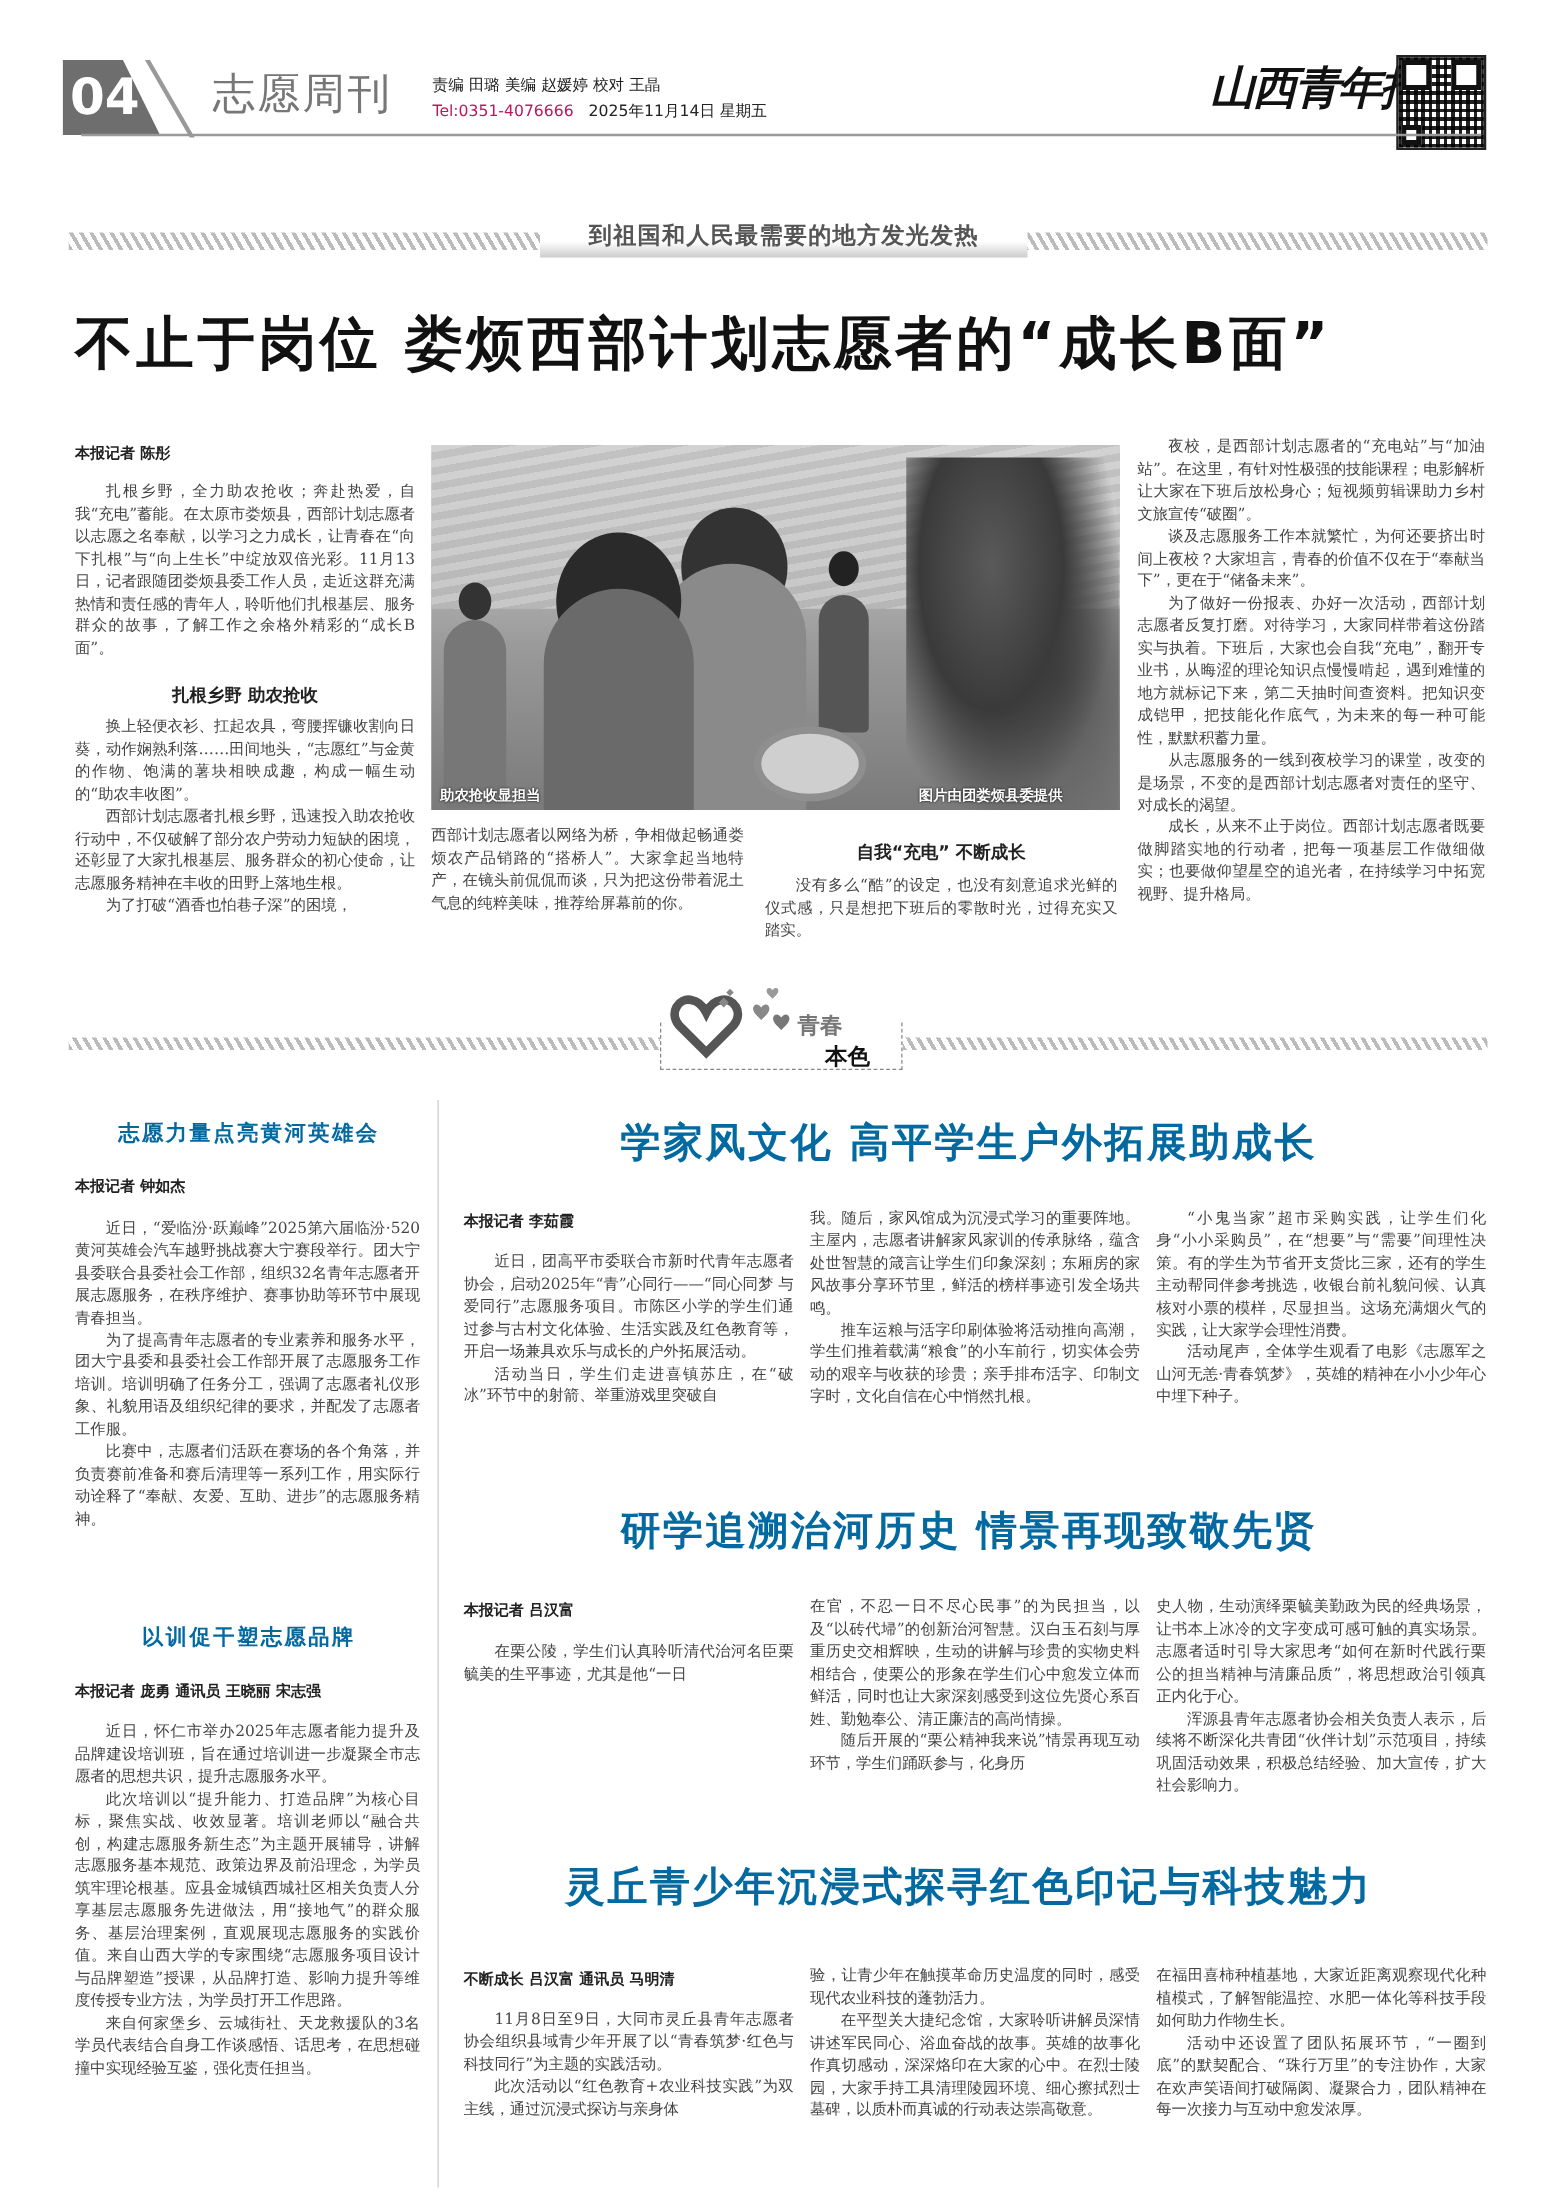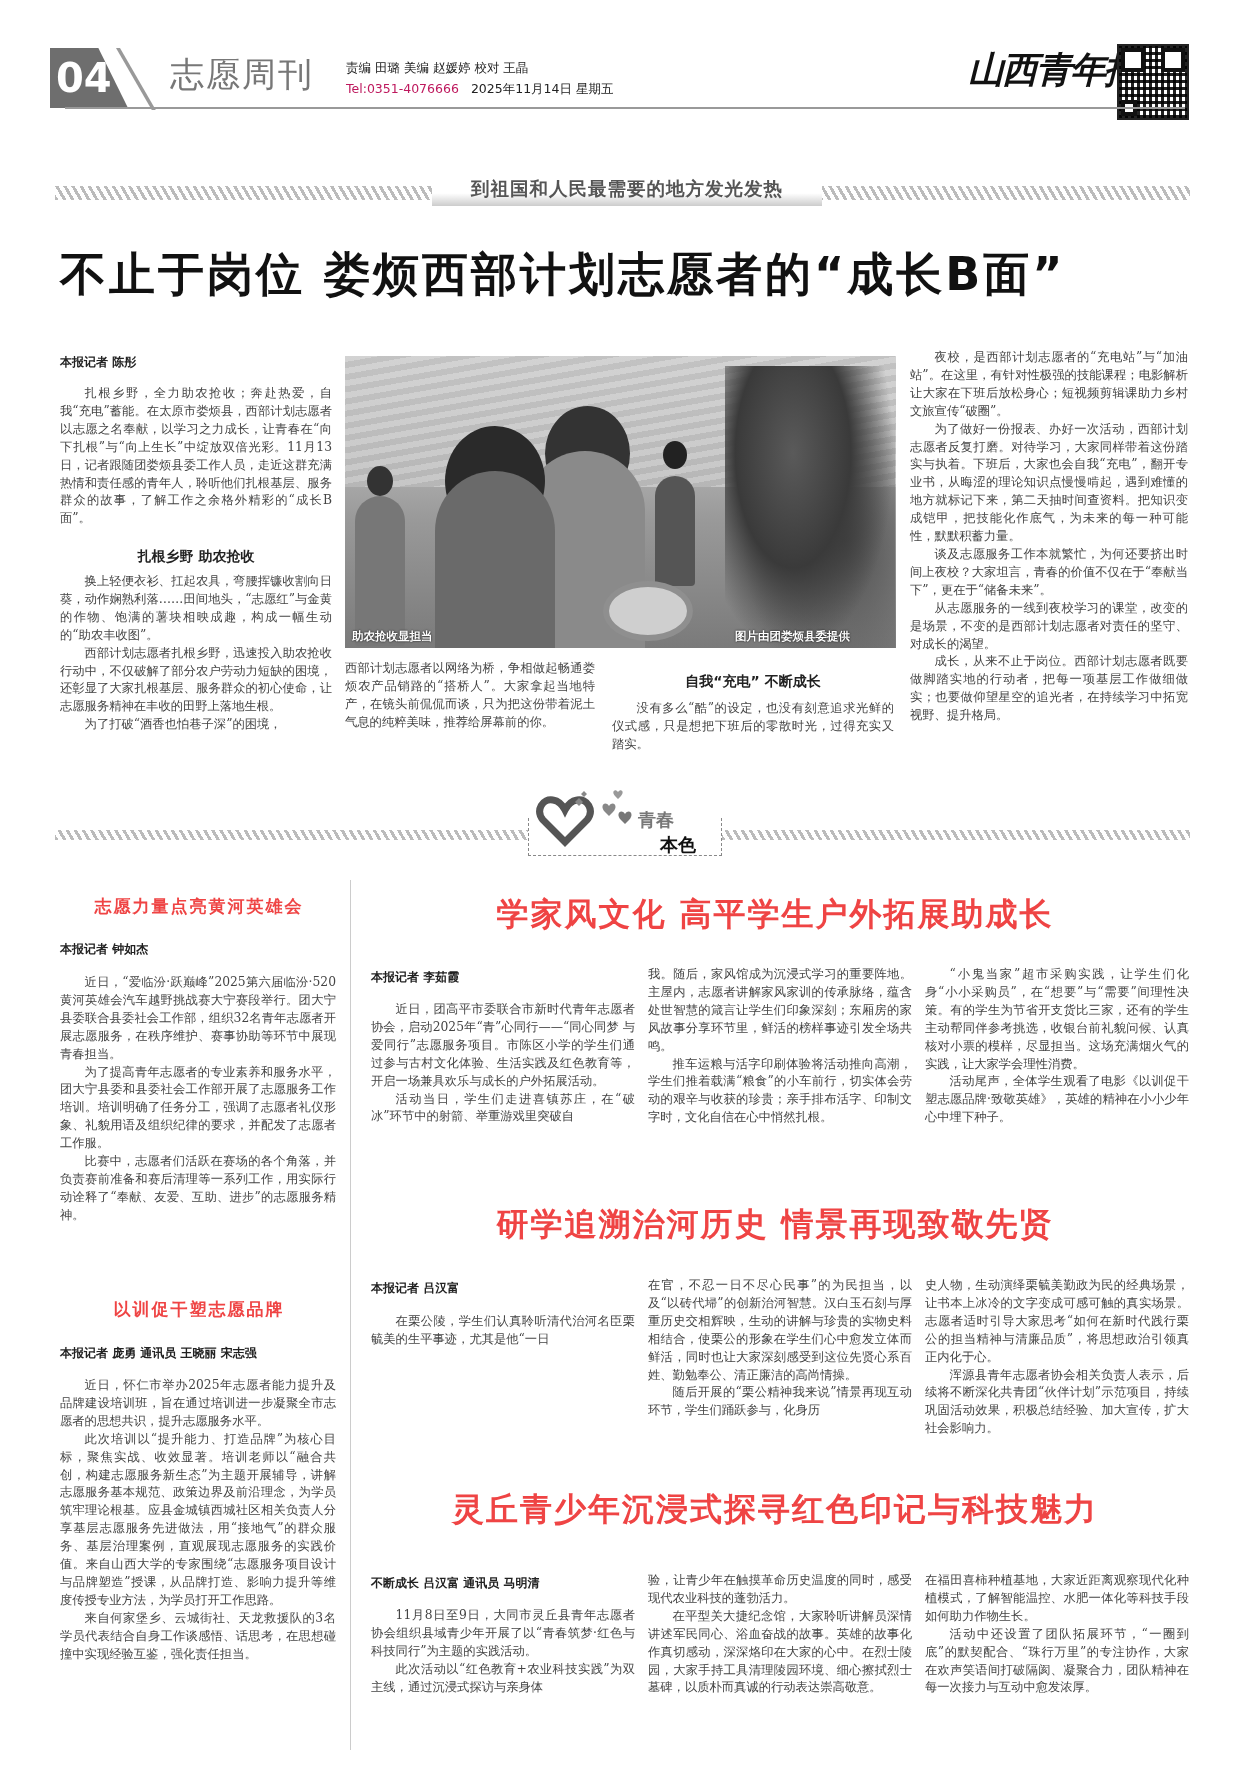--- a/index.html
+++ b/index.html
@@ -53,21 +53,21 @@
   .photo .flower { position: absolute; left: 258px; top: 225px; width: 90px; height: 60px; border-radius: 50%; background: #cfcfcf; border: 6px solid #8f8f8f; }
   .cap-l { left: 352px; top: 629px; font-family: "DejaVu Sans", sans-serif; font-weight: bold; font-size: 11.5px; color: #fff; text-shadow: 0 0 2px #000; }
   .cap-r { left: 735px; top: 629px; font-family: Liberation Serif, serif; font-weight: bold; font-size: 11.5px; color: #fff; text-shadow: 0 0 2px #000; }
   
   .divider-stripes { top: 830px; height: 10px; background: repeating-linear-gradient(60deg, #bbb 0 3px, #fff 3px 7px); }
   .divider-box { left: 528px; top: 818px; width: 194px; height: 38px; border: 1px dashed #888; border-top: none; background: #fff; }
   .heart { left: 535px; top: 790px; width: 60px; height: 60px; }
   .qc1 { left: 638px; top: 808px; font-family: "DejaVu Sans", sans-serif; font-weight: bold; font-size: 18px; color: #777; }
   .qc2 { left: 660px; top: 833px; font-family: "DejaVu Sans", sans-serif; font-weight: bold; font-size: 18px; color: #111; }
   .vline { width: 1px; background: #ccc; }
-  .sec-head { font-family: "DejaVu Sans", sans-serif; font-weight: bold; color: #ef4444; white-space: nowrap; letter-spacing: 2px; }
+  .sec-head { font-family: "DejaVu Sans", sans-serif; font-weight: bold; color: #0369a1; white-space: nowrap; letter-spacing: 2px; }
 </style>
 </head>
 <body>
 
 <div class="abs page-num">04</div>
 <div class="abs page-slash"></div>
 <div class="abs section-name">志愿周刊</div>
 <div class="abs editors">责编 田璐 美编 赵媛婷 校对 王晶</div>
 <div class="abs telline">
   <span class="tel">Tel:0351-4076666</span><span class="date">2025年11月14日 星期五</span>
@@ -114,22 +114,22 @@
 <div class="abs col" style="left:345px;top:660px;width:250px;">
   <p style="text-indent:0">西部计划志愿者以网络为桥，争相做起畅通娄烦农产品销路的“搭桥人”。大家拿起当地特产，在镜头前侃侃而谈，只为把这份带着泥土气息的纯粹美味，推荐给屏幕前的你。</p>
 </div>
 <div class="abs subhead" style="left:612px;top:673px;width:282px;">自我“充电” 不断成长</div>
 <div class="abs col" style="left:612px;top:700px;width:282px;">
   <p>没有多么“酷”的设定，也没有刻意追求光鲜的仪式感，只是想把下班后的零散时光，过得充实又踏实。</p>
 </div>
 
 <div class="abs col" style="left:910px;top:349px;width:278px;">
   <p>夜校，是西部计划志愿者的“充电站”与“加油站”。在这里，有针对性极强的技能课程；电影解析让大家在下班后放松身心；短视频剪辑课助力乡村文旅宣传“破圈”。</p>
+  <p>谈及志愿服务工作本就繁忙，为何还要挤出时间上夜校？大家坦言，青春的价值不仅在于“奉献当下”，更在于“储备未来”。</p>
   <p>为了做好一份报表、办好一次活动，西部计划志愿者反复打磨。对待学习，大家同样带着这份踏实与执着。下班后，大家也会自我“充电”，翻开专业书，从晦涩的理论知识点慢慢啃起，遇到难懂的地方就标记下来，第二天抽时间查资料。把知识变成铠甲，把技能化作底气，为未来的每一种可能性，默默积蓄力量。</p>
-  <p>谈及志愿服务工作本就繁忙，为何还要挤出时间上夜校？大家坦言，青春的价值不仅在于“奉献当下”，更在于“储备未来”。</p>
   <p>从志愿服务的一线到夜校学习的课堂，改变的是场景，不变的是西部计划志愿者对责任的坚守、对成长的渴望。</p>
   <p>成长，从来不止于岗位。西部计划志愿者既要做脚踏实地的行动者，把每一项基层工作做细做实；也要做仰望星空的追光者，在持续学习中拓宽视野、提升格局。</p>
 </div>
 
 <div class="abs divider-stripes" style="left:55px;width:475px;"></div>
 <div class="abs divider-stripes" style="left:722px;width:468px;"></div>
 <div class="abs divider-box"></div>
 <svg class="abs heart" viewBox="0 0 60 60">
   <path d="M30 52 L8 30 C0 20 8 8 18 10 C24 11 28 16 30 20 C32 16 36 11 42 10 C52 8 60 20 52 30 Z" fill="none" stroke="#555" stroke-width="7"></path>
   <path d="M40 12 l4 -4 l4 4 l-4 4z M46 4 l3 -3 l3 3 l-3 3z" fill="#888"></path>
@@ -163,21 +163,21 @@
 <div class="abs col" style="left:371px;top:1001px;width:264px;">
   <p>近日，团高平市委联合市新时代青年志愿者协会，启动2025年“青”心同行——“同心同梦 与爱同行”志愿服务项目。市陈区小学的学生们通过参与古村文化体验、生活实践及红色教育等，开启一场兼具欢乐与成长的户外拓展活动。</p>
   <p>活动当日，学生们走进喜镇苏庄，在“破冰”环节中的射箭、举重游戏里突破自</p>
 </div>
 <div class="abs col" style="left:648px;top:966px;width:264px;">
   <p style="text-indent:0">我。随后，家风馆成为沉浸式学习的重要阵地。主屋内，志愿者讲解家风家训的传承脉络，蕴含处世智慧的箴言让学生们印象深刻；东厢房的家风故事分享环节里，鲜活的榜样事迹引发全场共鸣。</p>
   <p>推车运粮与活字印刷体验将活动推向高潮，学生们推着载满“粮食”的小车前行，切实体会劳动的艰辛与收获的珍贵；亲手排布活字、印制文字时，文化自信在心中悄然扎根。</p>
 </div>
 <div class="abs col" style="left:925px;top:966px;width:264px;">
   <p>“小鬼当家”超市采购实践，让学生们化身“小小采购员”，在“想要”与“需要”间理性决策。有的学生为节省开支货比三家，还有的学生主动帮同伴参考挑选，收银台前礼貌问候、认真核对小票的模样，尽显担当。这场充满烟火气的实践，让大家学会理性消费。</p>
-  <p>活动尾声，全体学生观看了电影《以训促干塑志愿品牌·致敬英雄》，英雄的精神在小小少年心中埋下种子。</p>
+  <p>活动尾声，全体学生观看了电影《志愿军之山河无恙·青春筑梦》，英雄的精神在小小少年心中埋下种子。</p>
 </div>
 
 <div class="abs sec-head" style="left:365px;top:1203px;width:820px;text-align:center;font-size:32px;">研学追溯治河历史 情景再现致敬先贤</div>
 <div class="abs byline" style="left:371px;top:1280px;">本报记者 吕汉富</div>
 <div class="abs col" style="left:371px;top:1313px;width:264px;">
   <p>在栗公陵，学生们认真聆听清代治河名臣栗毓美的生平事迹，尤其是他“一日</p>
 </div>
 <div class="abs col" style="left:648px;top:1277px;width:264px;">
   <p style="text-indent:0">在官，不忍一日不尽心民事”的为民担当，以及“以砖代埽”的创新治河智慧。汉白玉石刻与厚重历史交相辉映，生动的讲解与珍贵的实物史料相结合，使栗公的形象在学生们心中愈发立体而鲜活，同时也让大家深刻感受到这位先贤心系百姓、勤勉奉公、清正廉洁的高尚情操。</p>
   <p>随后开展的“栗公精神我来说”情景再现互动环节，学生们踊跃参与，化身历</p>

